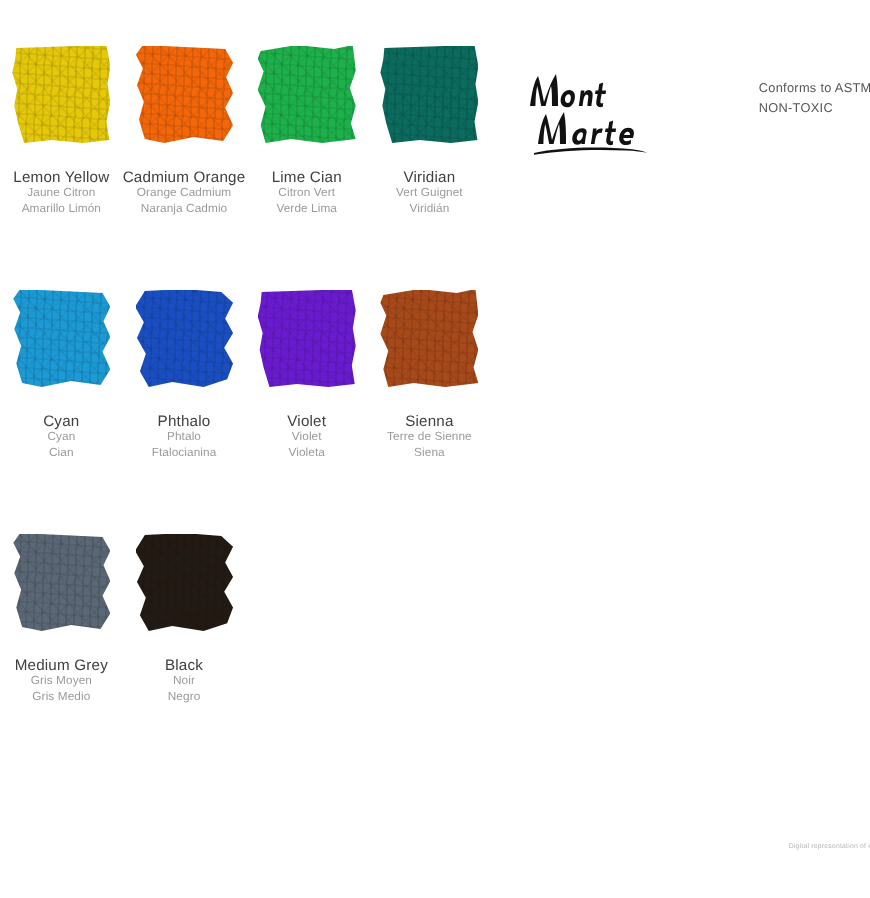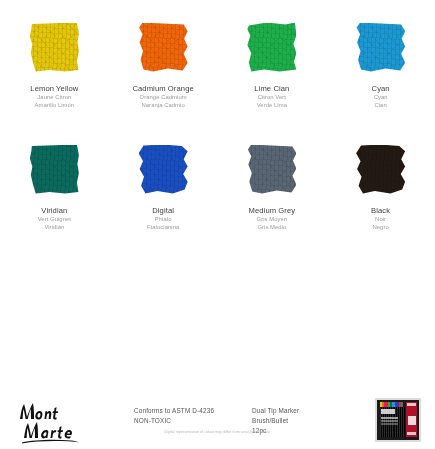--- a/index.html
+++ b/index.html
@@ -9,21 +9,21 @@
     font-family:"Liberation Sans", sans-serif;
     color:#3c3c3c;
     overflow:hidden;
     position:relative;
   }
   #sheet{
     width:435px;height:449px;
     box-sizing:border-box;
     padding:14px 0 14px 0;
     display:flex;
-    flex-direction:column;
+    flex-direction:row;
   }
   .grid{
     flex:0 0 auto;
     display:grid;
     grid-template-columns:repeat(4,1fr);
     grid-template-rows:repeat(3,122px);
   }
   .cell{
     display:flex;
     flex-direction:column;
@@ -228,61 +228,91 @@
           </div>
         </div>
         <div class="labels">
           <span class="cname">Lime Cian</span>
           <span class="calt">Citron Vert</span>
           <span class="calt">Verde Lima</span>
         </div>
       </div>
       <div class="cell">
         <div class="swatch-wrap">
+          <div class="swatch sw-a">
+            <i style="background: rgb(11, 107, 94);">
+              <span class="tex"></span>
+              <span class="tex2"></span>
+            </i>
+          </div>
+        </div>
+        <div class="labels">
+          <span class="cname">Viridian</span>
+          <span class="calt">Vert Guignet</span>
+          <span class="calt">Viridián</span>
+        </div>
+      </div>
+      <div class="cell">
+        <div class="swatch-wrap">
           <div class="swatch sw-b">
             <i style="background: rgb(28, 154, 214);">
               <span class="tex"></span>
               <span class="tex2"></span>
             </i>
           </div>
         </div>
         <div class="labels">
           <span class="cname">Cyan</span>
           <span class="calt">Cyan</span>
           <span class="calt">Cian</span>
         </div>
       </div>
       <div class="cell">
         <div class="swatch-wrap">
-          <div class="swatch sw-a">
-            <i style="background: rgb(11, 107, 94);">
-              <span class="tex"></span>
-              <span class="tex2"></span>
-            </i>
-          </div>
-        </div>
-        <div class="labels">
-          <span class="cname">Viridian</span>
-          <span class="calt">Vert Guignet</span>
-          <span class="calt">Viridián</span>
-        </div>
-      </div>
-      <div class="cell">
-        <div class="swatch-wrap">
           <div class="swatch sw-d">
             <i style="background: rgb(26, 79, 196);">
               <span class="tex"></span>
               <span class="tex2"></span>
             </i>
           </div>
         </div>
         <div class="labels">
-          <span class="cname">Digital</span>
+          <span class="cname">Phthalo</span>
           <span class="calt">Phtalo</span>
           <span class="calt">Ftalocianina</span>
+        </div>
+      </div>
+      <div class="cell">
+        <div class="swatch-wrap">
+          <div class="swatch sw-a">
+            <i style="background: rgb(106, 27, 208);">
+              <span class="tex"></span>
+              <span class="tex2"></span>
+            </i>
+          </div>
+        </div>
+        <div class="labels">
+          <span class="cname">Violet</span>
+          <span class="calt">Violet</span>
+          <span class="calt">Violeta</span>
+        </div>
+      </div>
+      <div class="cell">
+        <div class="swatch-wrap">
+          <div class="swatch sw-c">
+            <i style="background: rgb(168, 73, 26);">
+              <span class="tex"></span>
+              <span class="tex2"></span>
+            </i>
+          </div>
+        </div>
+        <div class="labels">
+          <span class="cname">Sienna</span>
+          <span class="calt">Terre de Sienne</span>
+          <span class="calt">Siena</span>
         </div>
       </div>
       <div class="cell">
         <div class="swatch-wrap">
           <div class="swatch sw-b">
             <i style="background: rgb(90, 103, 117);">
               <span class="tex"></span>
               <span class="tex2"></span>
             </i>
           </div>

